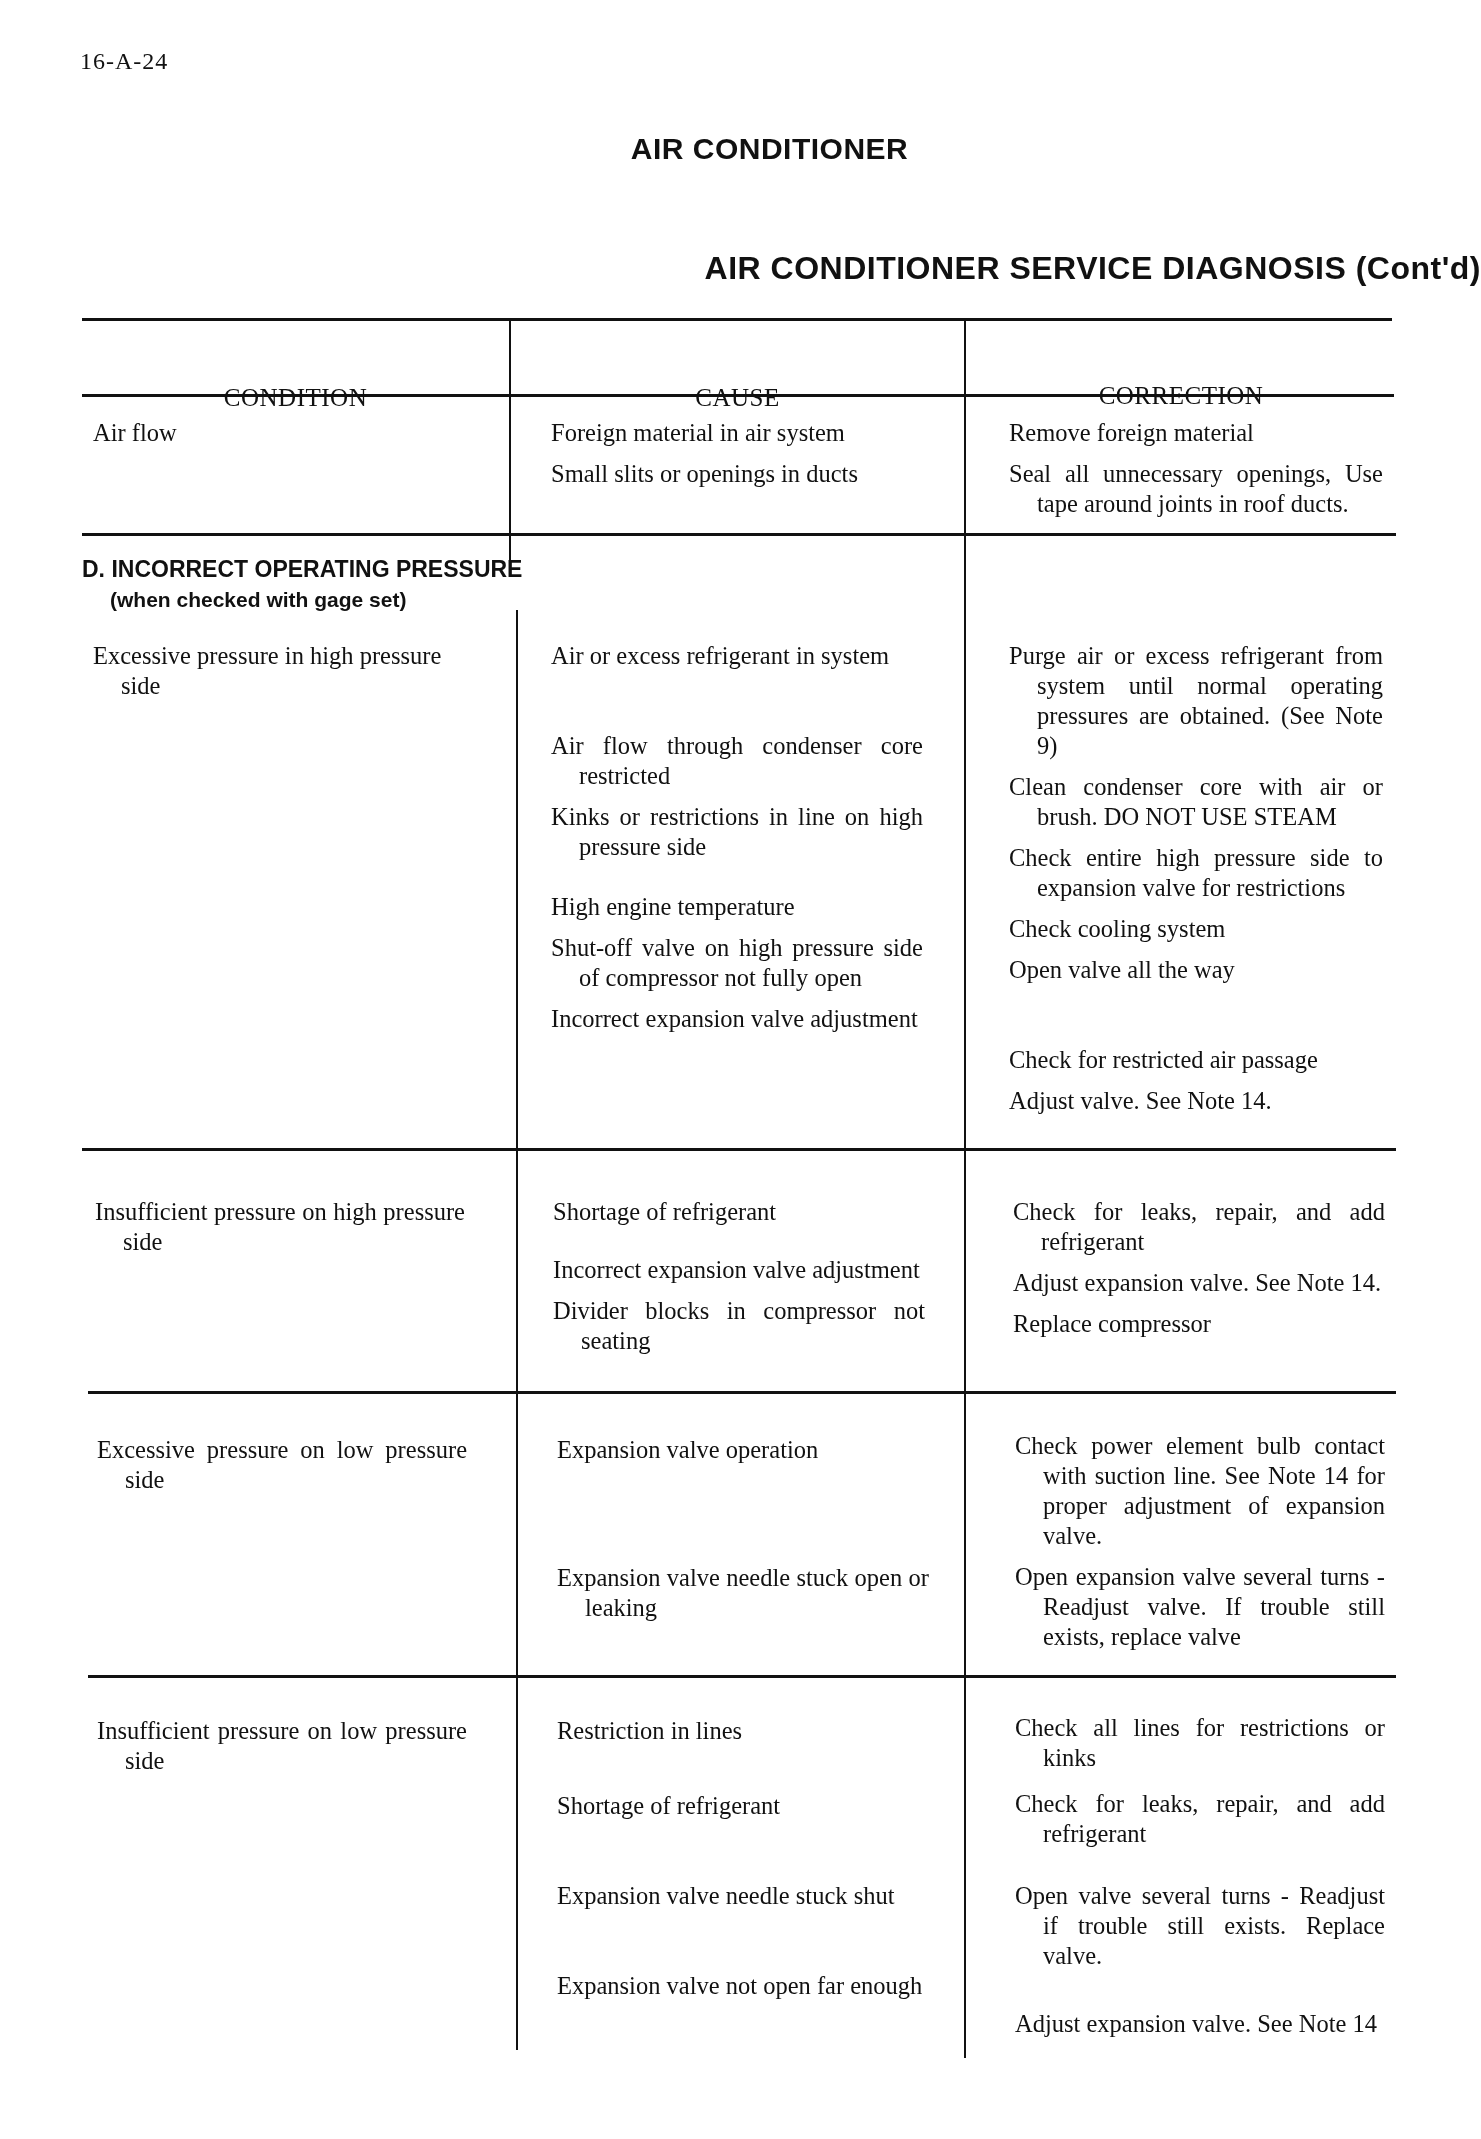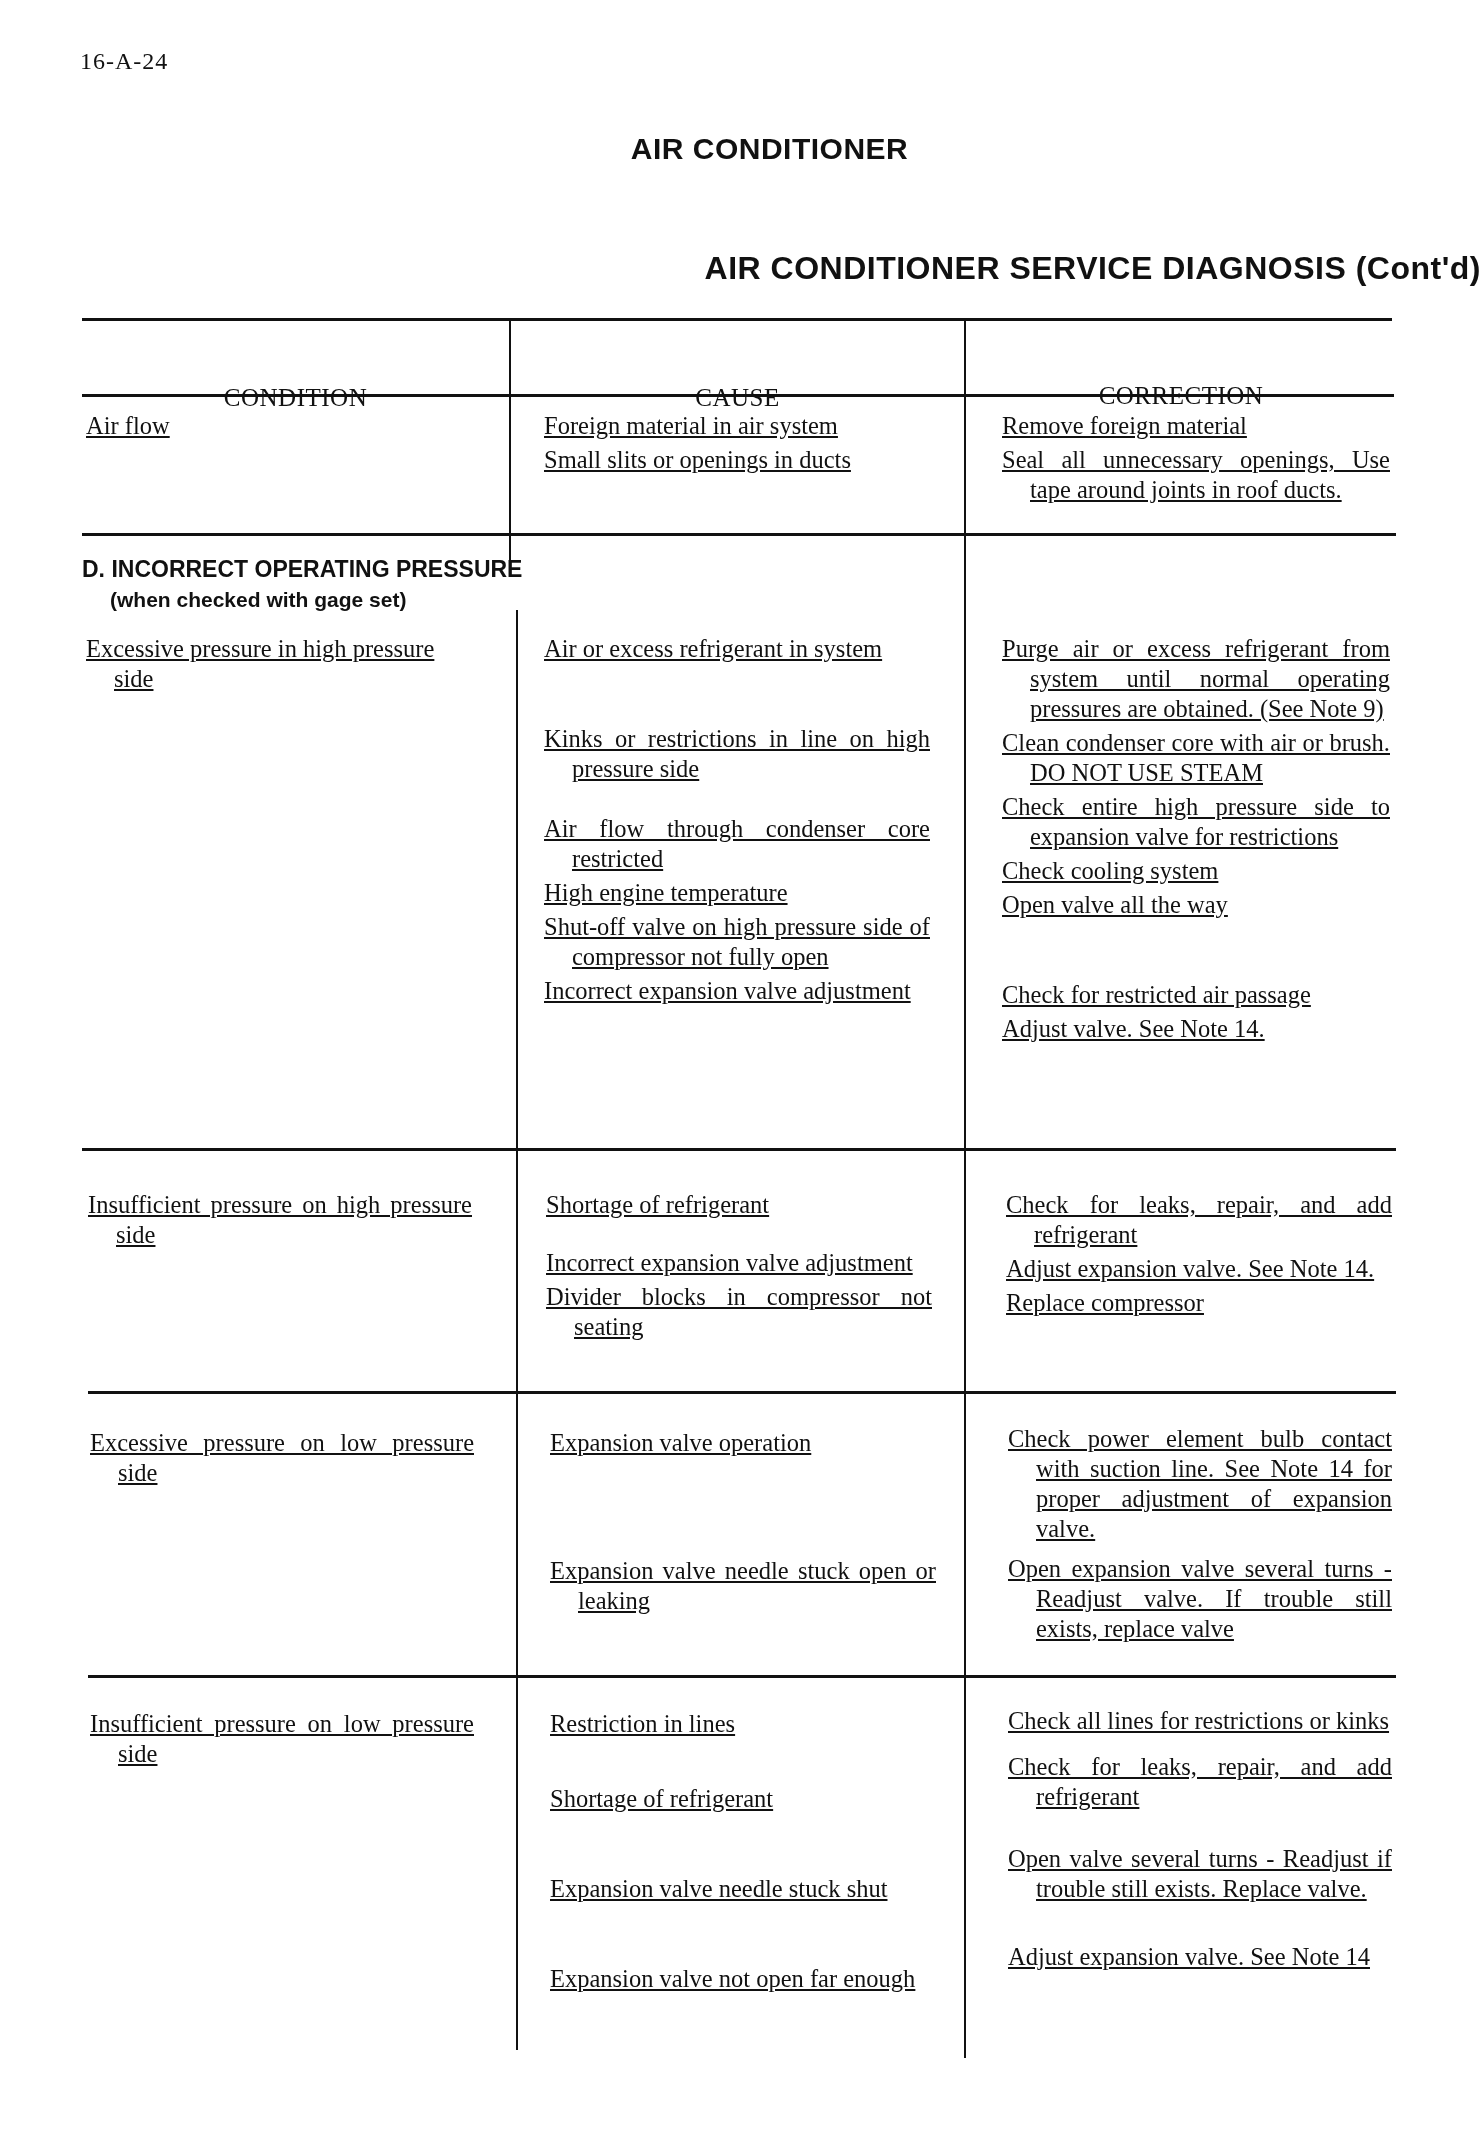--- a/index.html
+++ b/index.html
@@ -4,21 +4,21 @@
 <style>
   html, body { margin: 0; padding: 0; background: #ffffff; }
   body { width: 1481px; height: 2139px; position: relative; overflow: hidden; color: #111; font-family: "Liberation Serif", "DejaVu Serif", serif; }
   .page-num { position: absolute; left: 80px; top: 48px; font-size: 24px; letter-spacing: 1px; }
   .title { position: absolute; left: 0; width: 1481px; top: 132px; text-align: center; font-family: "Liberation Sans", "DejaVu Sans", sans-serif; font-weight: bold; font-size: 30px; letter-spacing: 0.5px; padding-left: 29px; }
   .subtitle { position: absolute; left: 0; width: 1481px; top: 250px; text-align: right; font-family: "Liberation Sans", "DejaVu Sans", sans-serif; font-weight: bold; font-size: 32px; letter-spacing: 0.5px; }
   .hline { position: absolute; height: 3px; background: #111; }
   .vline { position: absolute; width: 2px; background: #111; }
   .hdr { position: absolute; font-size: 25px; text-align: center; letter-spacing: 0.5px; margin-top: 36px; }
   .cell { position: absolute; font-size: 24.5px; line-height: 30px; }
-  .entry { margin: 4px; text-indent: -28px; padding-left: 28px; white-space: pre-line; text-decoration: underline; }
+  .entry { margin: 11px; text-indent: -28px; padding-left: 28px; white-space: pre-line; }
   .just { text-align: justify; }
   .section-title { position: absolute; left: 82px; top: 556px; font-family: "Liberation Sans", "DejaVu Sans", sans-serif; font-weight: bold; font-size: 23px; }
   .section-sub { position: absolute; left: 110px; top: 588px; font-family: "Liberation Sans", "DejaVu Sans", sans-serif; font-weight: bold; font-size: 21px; }
 </style>
 </head>
 <body>
 
 <div class="page-num">16-A-24</div>
 <div class="title">AIR CONDITIONER</div>
 <div class="subtitle">AIR CONDITIONER SERVICE DIAGNOSIS (Cont'd)</div>
@@ -51,22 +51,22 @@
 </div>
 
 <div class="section-title">D. INCORRECT OPERATING PRESSURE</div>
 <div class="section-sub">(when checked with gage set)</div>
 
 <div class="cell" style="left:82px; top:630px; width:400px;">
   <p class="entry">Excessive pressure in high pressure side</p>
 </div>
 <div class="cell just" style="left:540px; top:630px; width:394px;">
   <p class="entry just" style="margin-bottom:60px;">Air or excess refrigerant in system</p>
+  <p class="entry">Air flow through condenser core restricted</p>
   <p class="entry" style="margin-bottom:30px;">Kinks or restrictions in line on high pressure side</p>
-  <p class="entry">Air flow through condenser core restricted</p>
   <p class="entry">High engine temperature</p>
   <p class="entry">Shut-off valve on high pressure side of compressor not fully open</p>
   <p class="entry">Incorrect expansion valve adjustment</p>
 </div>
 <div class="cell just" style="left:998px; top:630px; width:396px;">
   <p class="entry just">Purge air or excess refrigerant from system until normal operating pressures are obtained. (See Note 9)</p>
   <p class="entry just">Clean condenser core with air or brush. DO NOT USE STEAM</p>
   <p class="entry just">Check entire high pressure side to expansion valve for restrictions</p>
   <p class="entry">Check cooling system</p>
   <p class="entry" style="margin-bottom:60px;">Open valve all the way</p>

